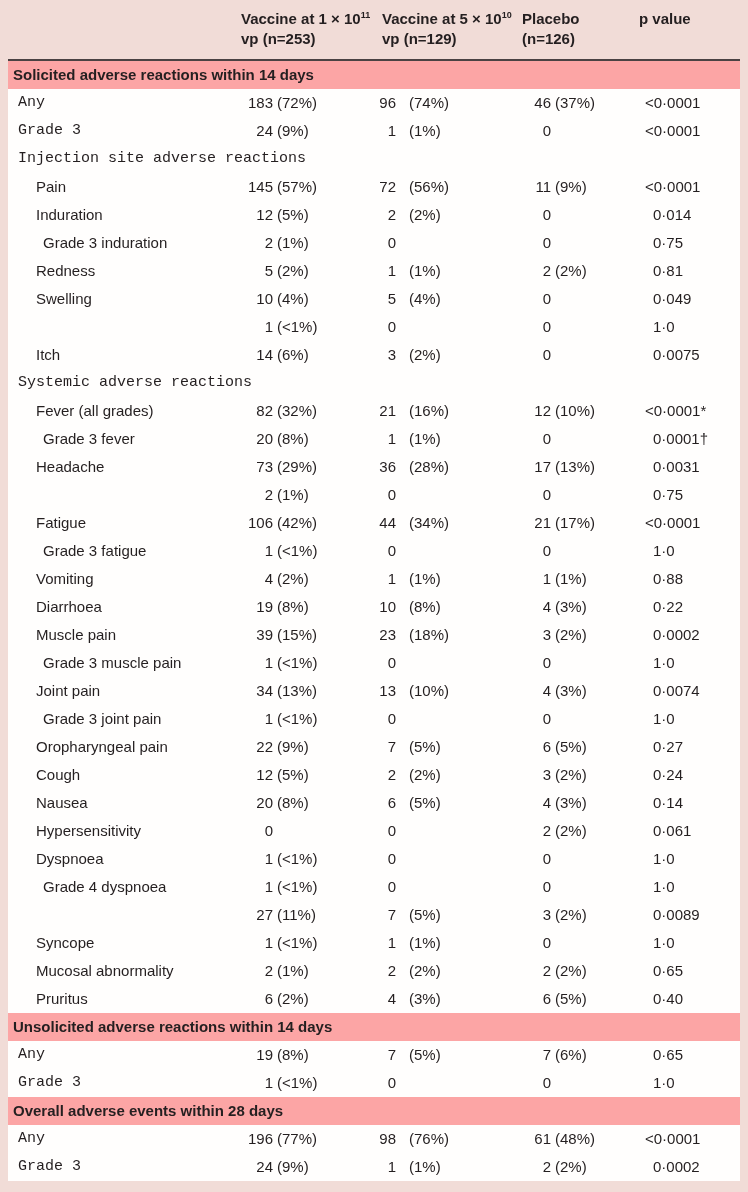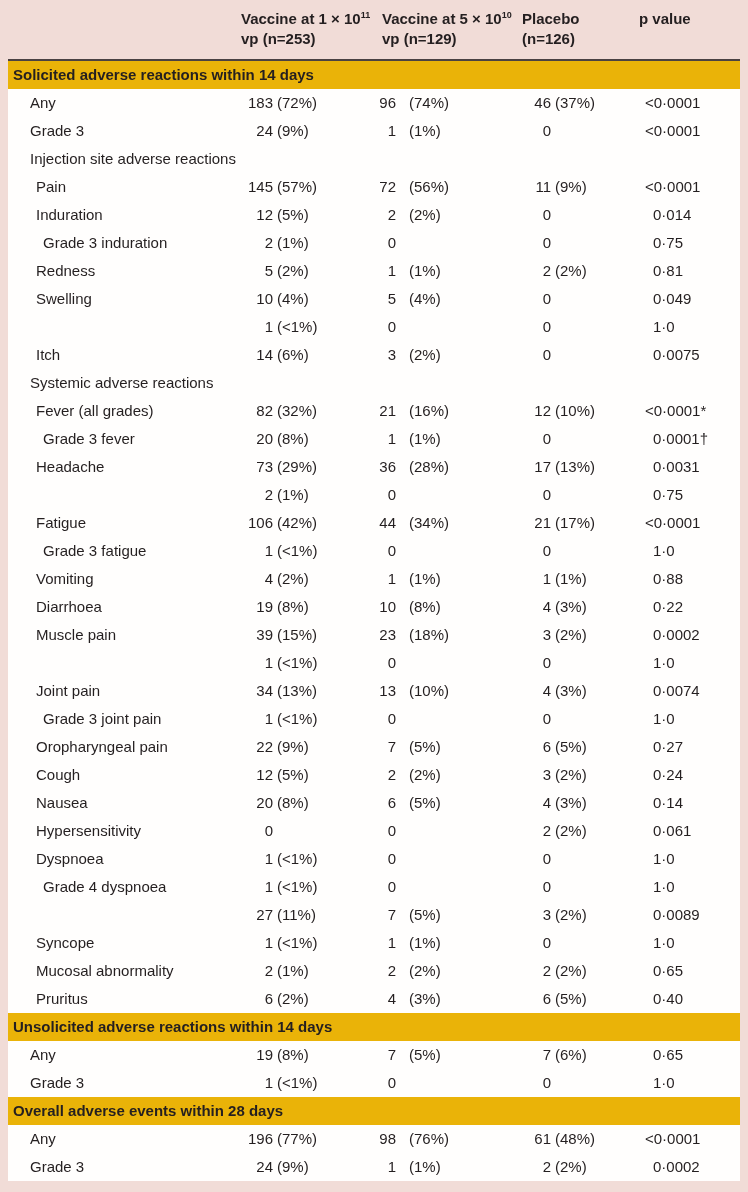--- a/index.html
+++ b/index.html
@@ -37,27 +37,27 @@
   
   .row {
     position: relative;
     height: 28px;
     line-height: 28px;
     font-size: 15px;
     white-space: nowrap;
   }
   .row.data, .row.subhead { background: #fffefd; }
   .row.section {
-    background: #eab308;
+    background: #fca5a5;
     font-weight: bold;
     padding-left: 5px;
     box-sizing: border-box;
   }
   .label { position: absolute; left: 0; top: 0; }
-  .ind0 { padding-left: 22px; }
+  .ind0 { padding-left: 10px; font-family: Liberation Mono, monospace; }
   .ind1 { padding-left: 28px; }
   .ind2 { padding-left: 35px; text-align: center; }
 
   .cell { position: absolute; top: 0; }
   .count { text-align: right; }
   .c1 { left: 165px; width: 100px; }
   .p1 { left: 269px; text-align: center; }
   .c2 { left: 288px; width: 100px; }
   .p2 { left: 401px; }
   .c3 { left: 443px; width: 100px; }
@@ -256,20 +256,21 @@
           <div class="label ind1">Muscle pain</div>
           <div class="cell count c1">39</div>
           <div class="cell p1">(15%)</div>
           <div class="cell count c2">23</div>
           <div class="cell p2">(18%)</div>
           <div class="cell count c3">3</div>
           <div class="cell p3">(2%)</div>
           <div class="cell pv">0·0002</div>
         </div>
         <div class="row data">
+          <div class="label ind2">Grade 3 muscle pain</div>
           <div class="cell count c1">1</div>
           <div class="cell p1">(&lt;1%)</div>
           <div class="cell count c2">0</div>
           <div class="cell count c3">0</div>
           <div class="cell pv">1·0</div>
         </div>
         <div class="row data">
           <div class="label ind1">Joint pain</div>
           <div class="cell count c1">34</div>
           <div class="cell p1">(13%)</div>

